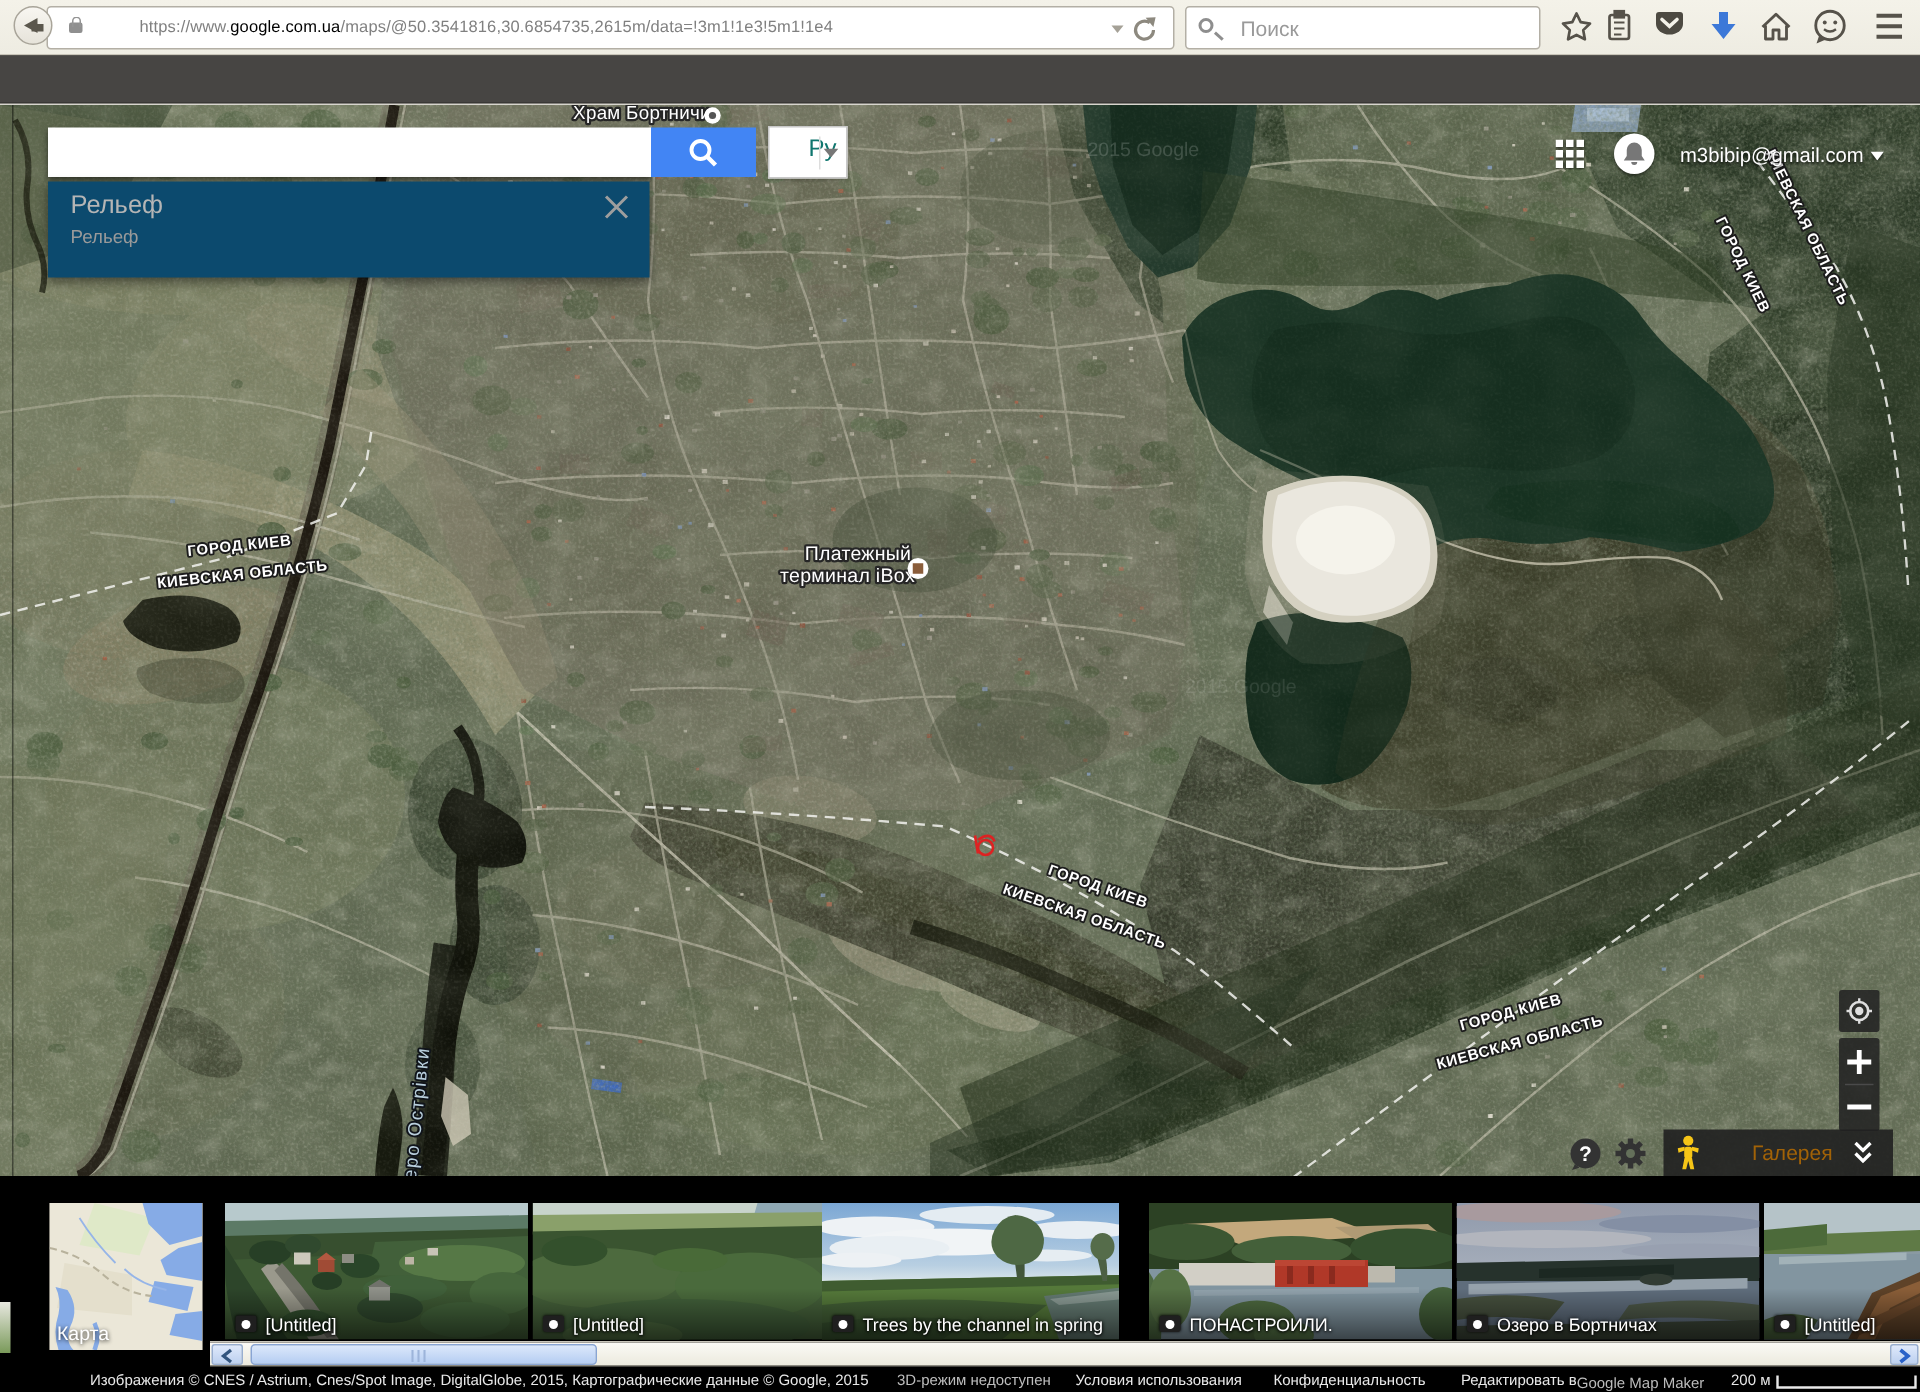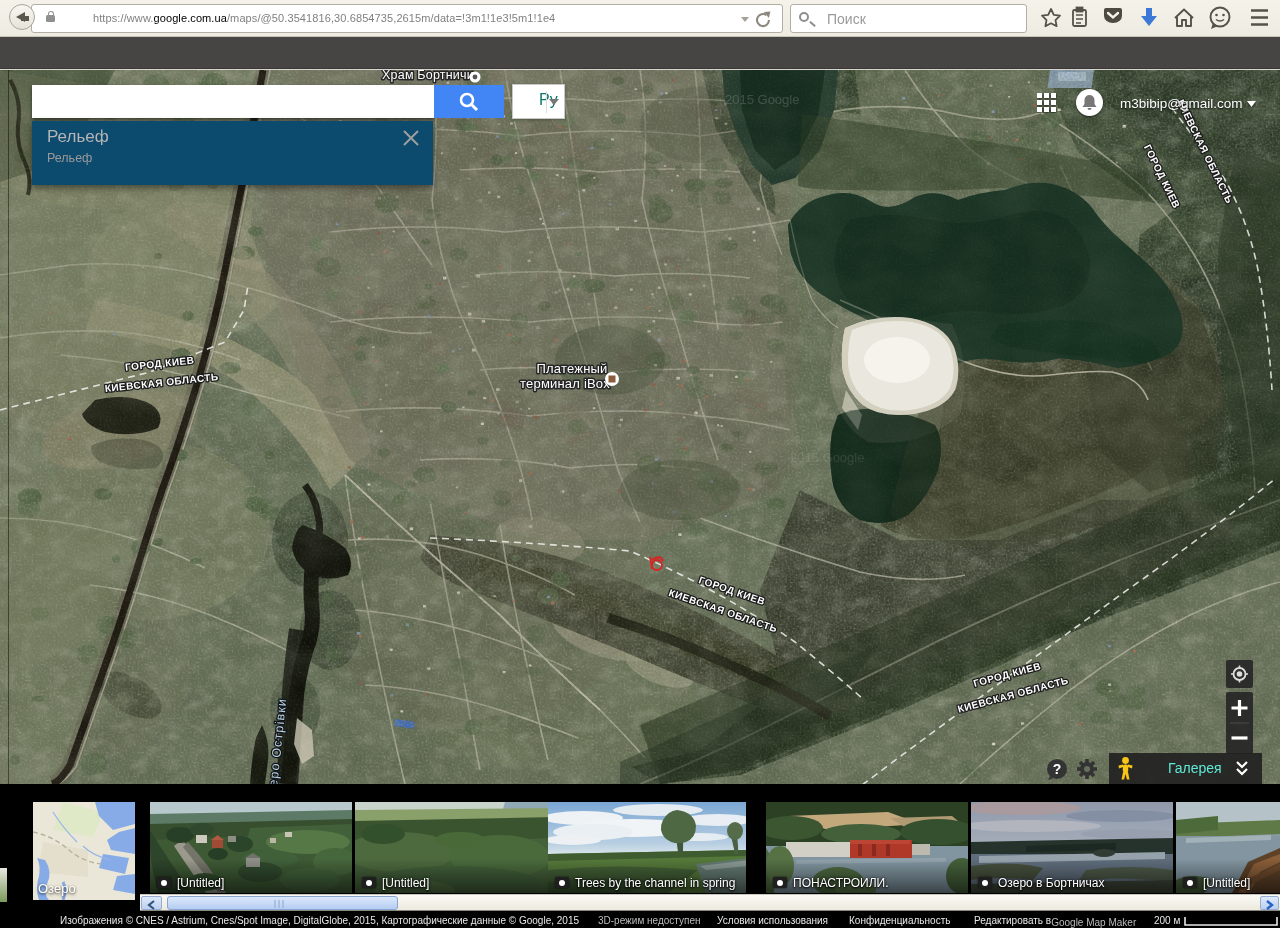--- a/index.html
+++ b/index.html
@@ -871,21 +871,21 @@
       </g>
       <circle cx="11" cy="11" r="3" fill="#64705a"></circle>
     </svg>
 <div class="mapui" style="left:1109px;top:683px;width:33px;height:31px;background:rgba(32,32,32,0.9)"><svg width="33" height="31">
         <circle cx="16.5" cy="7.5" r="3.4" fill="#f6c517"></circle>
         <rect x="13.8" y="11.5" width="5.4" height="8" rx="2" fill="#f6c517"></rect>
         <path d="M9.5,12.5 l4.5,-1 v2.5 l-4,1.5 Z M23.5,12.5 l-4.5,-1 v2.5 l4,1.5 Z" fill="#f6c517"></path>
         <path d="M14,19 l-1.5,7.5 h2.6 l1.4,-5.5 l1.4,5.5 h2.6 l-1.5,-7.5 Z" fill="#f6c517"></path>
       </svg></div>
 <div class="mapui" style="left:1142px;top:683px;width:120px;height:31px;background:rgba(32,32,32,0.9)">
-      <span style="position:absolute;left:26px;top:7px;color:#5eead4;font-size:14px">Галерея</span>
+      <span style="position:absolute;left:26px;top:7px;color:#a16207;font-size:14px">Галерея</span>
       <svg style="position:absolute;right:13px;top:8px" width="14" height="15">
         <path d="M2,1 L7,6 L12,1 M2,8 L7,13 L12,8" stroke="#fff" stroke-width="2.2" fill="none"></path>
       </svg>
     </div>
 </div>
 <div id="photos">
 <div class="thumb" style="left:0;width:7px;top:84px;height:34px;background:linear-gradient(#e8e8e0,#7a9a5a)"></div>
 <div class="thumb" style="left:33px;width:102px;height:98px;background:#e9e5d6">
 <svg width="102" height="98" viewBox="0 0 102 98">
 <rect width="102" height="98" fill="#ebe7d8"></rect>
@@ -893,21 +893,21 @@
 <path d="M10,40 L55,48 L55,75 L5,70 Z" fill="#e4dfcc"></path>
 <path d="M62,0 L102,0 L102,22 L80,28 L66,14 Z" fill="#86abe6"></path>
 <path d="M86,30 L102,26 L102,52 L78,48 L74,38 Z" fill="#86abe6"></path>
 <path d="M70,52 L96,56 L92,72 L66,66 Z" fill="#86abe6"></path>
 <path d="M84,74 L102,72 L102,92 L80,88 Z" fill="#86abe6"></path>
 <path d="M12,58 Q20,70 14,82 Q10,92 16,98 L6,98 Q2,86 6,74 Q8,64 4,56 Z" fill="#86abe6"></path>
 <path d="M30,98 Q34,88 30,80" stroke="#86abe6" stroke-width="3" fill="none"></path>
 <path d="M0,30 Q20,34 36,48 Q50,60 68,62" stroke="#b8b29c" stroke-width="1.4" fill="none" stroke-dasharray="5 3"></path>
 <path d="M20,10 Q30,26 44,40 M50,44 Q60,54 78,58" stroke="#96b5e8" stroke-width="1.2" fill="none"></path>
 </svg>
-<div style="position:absolute;left:5px;bottom:4px;color:#fff;font-size:13px;text-shadow:0 1px 3px rgba(0,0,0,0.9)">Озеро</div>
+<div style="position:absolute;left:5px;bottom:4px;color:#fff;font-size:13px;text-shadow:0 1px 3px rgba(0,0,0,0.9)">Карта</div>
 </div>
 <div class="thumb" style="left:150px;width:202px">
 <svg width="202" height="91" viewBox="0 0 202 91">
         <rect width="202" height="91" fill="#3e5a34"></rect>
         <rect width="202" height="12" fill="#b7c9cc"></rect>
         <path d="M0,12 L202,8 L202,19 L0,26 Z" fill="#5c7a66"></path>
         <path d="M0,22 L202,17 L202,30 L0,38 Z" fill="#374f2f"></path>
         <path d="M100,26 L202,22 L202,52 L95,48 Z" fill="#42603a"></path>
         <ellipse cx="158" cy="40" rx="42" ry="12" fill="#567846"></ellipse>
         <ellipse cx="120" cy="57" rx="28" ry="9" fill="#40603a"></ellipse>

